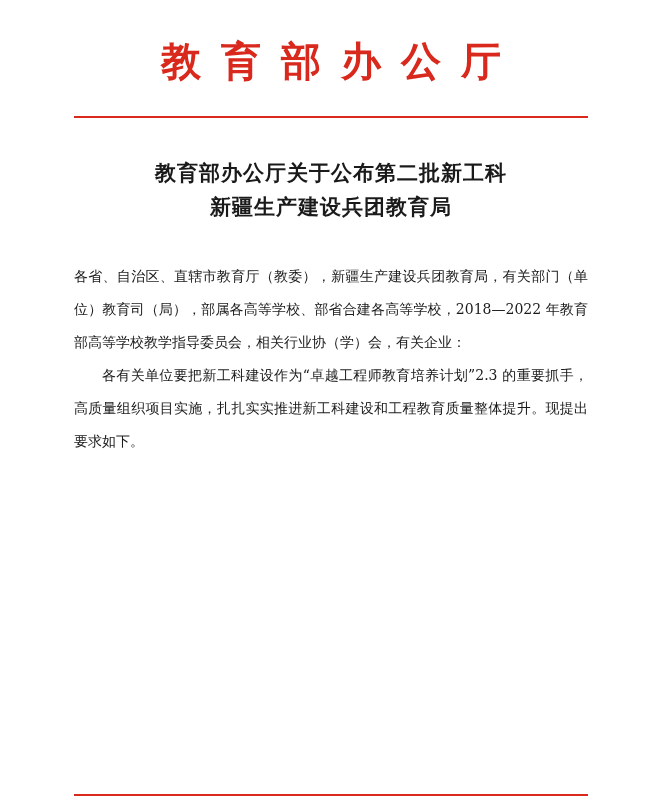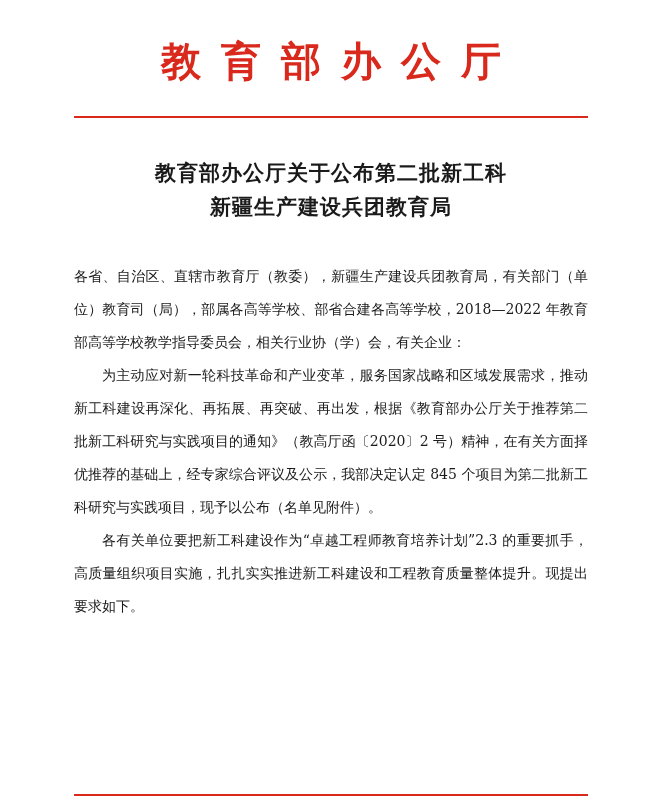--- a/index.html
+++ b/index.html
@@ -91,19 +91,18 @@
   </div>
 
 
   <div class="doc-title">
     <div>教育部办公厅关于公布第二批新工科</div>
     <div>新疆生产建设兵团教育局</div>
   </div>
 
   <div class="body-copy">
     <p>各省、自治区、直辖市教育厅（教委），新疆生产建设兵团教育局，有关部门（单位）教育司（局），部属各高等学校、部省合建各高等学校，2018—2022 年教育部高等学校教学指导委员会，相关行业协（学）会，有关企业：</p>
-    <p class="indent">为主动应对新一轮科技革命和产业变革，服务国家战略和区域发展需求，推动新工科建设再深化、再拓展、再突破、再出发，根据《教育部办公厅关于推荐第二批新工科研究与实践项目的通知》（教高厅函〔2020〕2 号）精神，在有关方面择优推荐的基础上，经专家综合评议及公示，我部决定认定 845 个项目为第二批新工科研究与实践项目，现予以公布（名单见附件）。</p>
     <p class="indent">各有关单位要把新工科建设作为“卓越工程师教育培养计划”2.3 的重要抓手，高质量组织项目实施，扎扎实实推进新工科建设和工程教育质量整体提升。现提出要求如下。</p>
   </div>
 
   <div class="footer-rule"></div>
 
 </div>
 
 </body></html>

